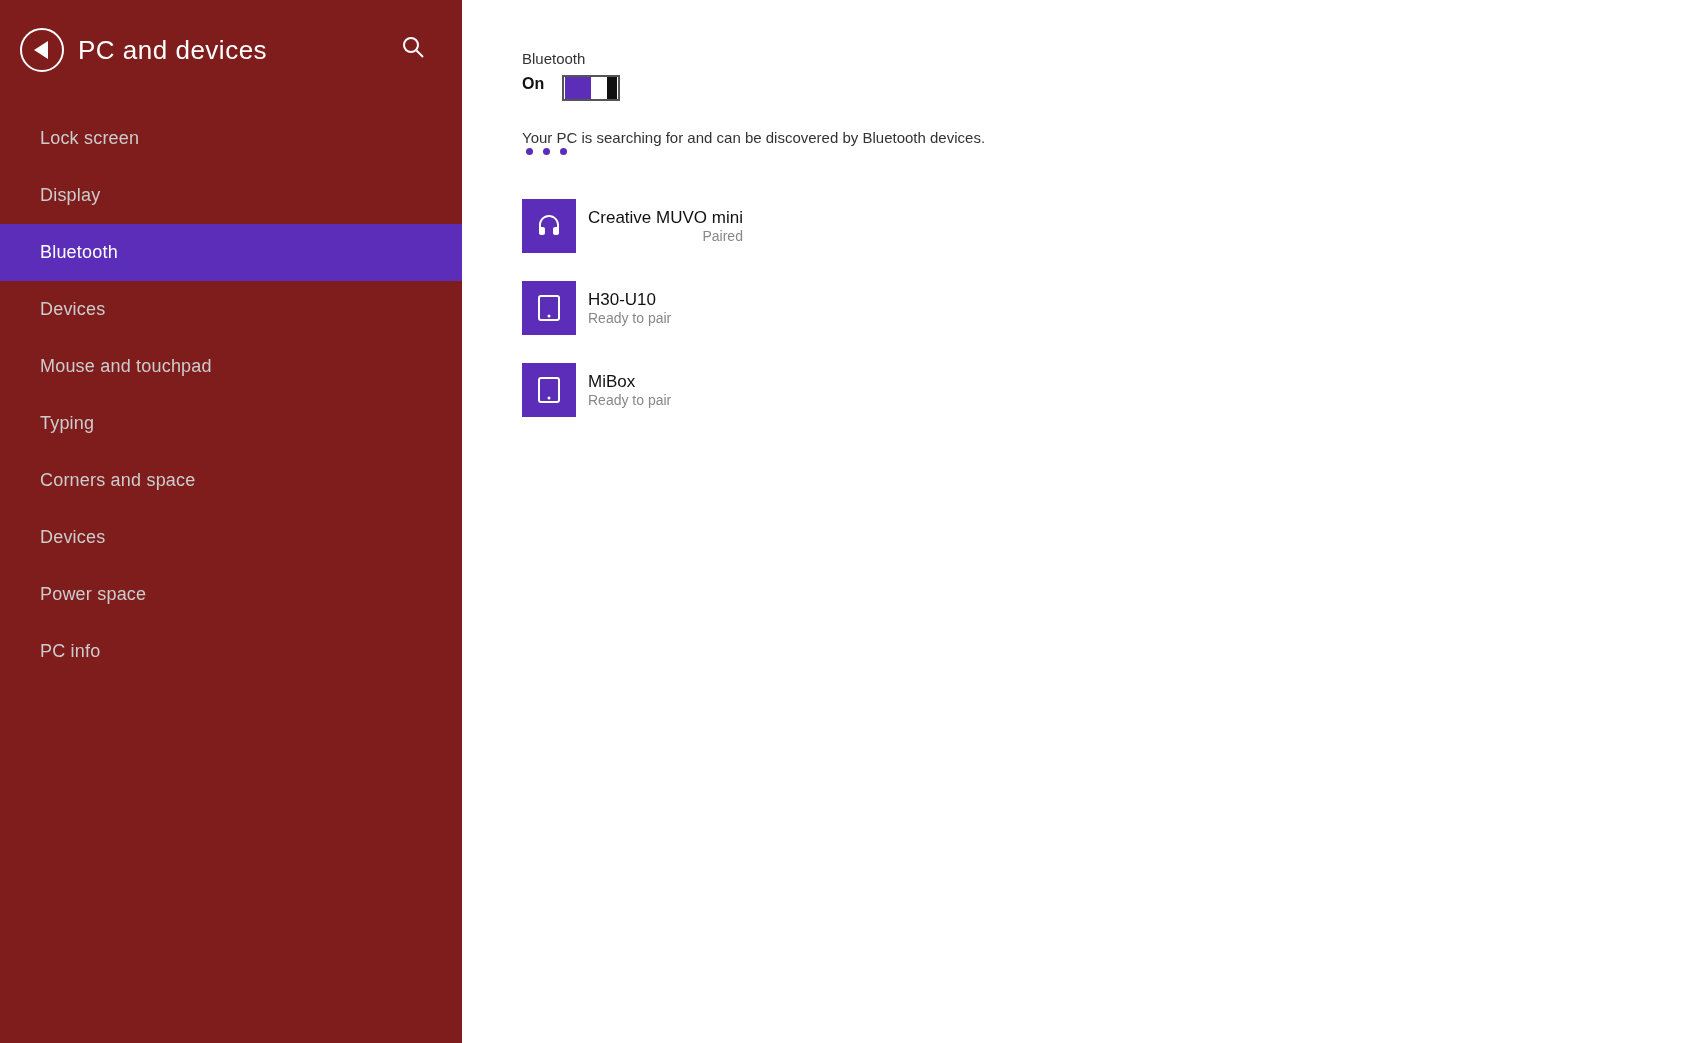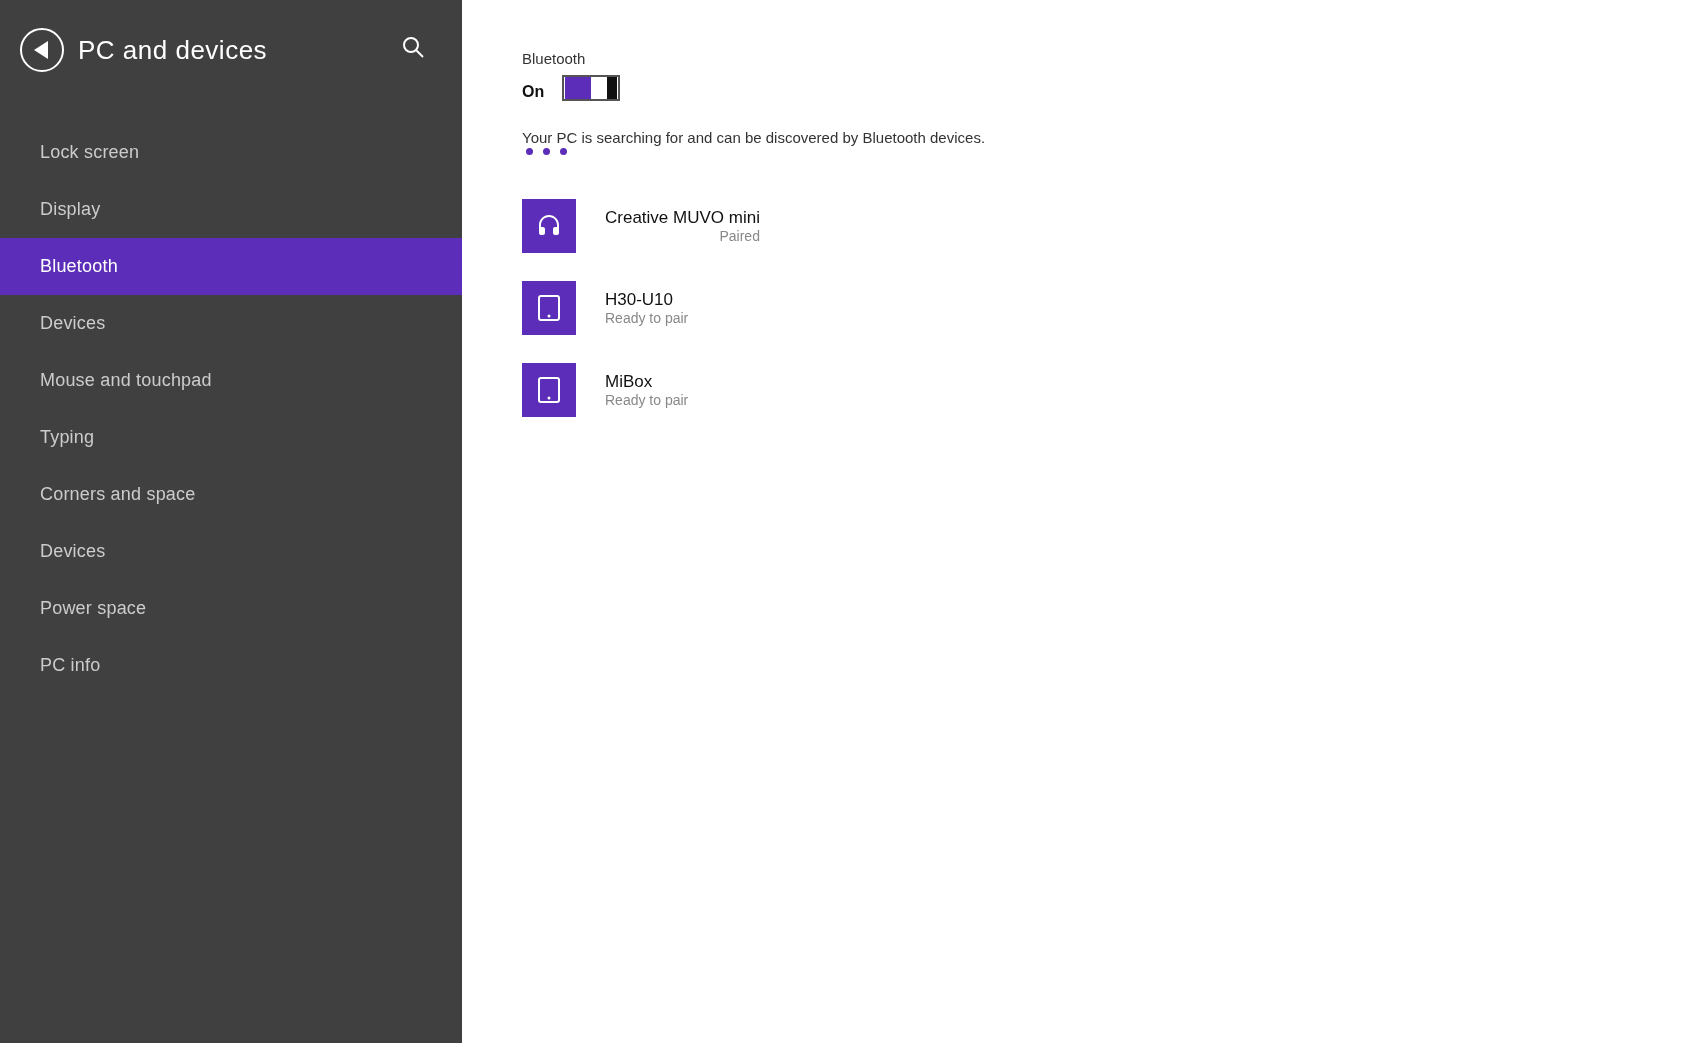--- a/index.html
+++ b/index.html
@@ -9,26 +9,25 @@
       font-family: 'Segoe UI', Arial, sans-serif;
       display: flex;
       overflow: hidden;
       background: #fff;
     }
 
     
     #sidebar {
       width: 462px;
       min-width: 462px;
-      background: #404040;
+      background: #7f1d1d;
       color: #fff;
       display: flex;
       flex-direction: column;
       height: 100%;
-      gap: 14px;
     }
 
     #sidebar-header {
       display: flex;
       align-items: center;
       padding: 28px 30px 28px 20px;
       gap: 14px;
     }
 
     .back-btn {
@@ -103,21 +102,21 @@
     }
 
     .bluetooth-label {
       font-size: 15px;
       color: #333;
       margin-bottom: 8px;
     }
 
     .toggle-row {
       display: flex;
-      align-items: flex-end;
+      align-items: flex-start;
       gap: 18px;
       margin-bottom: 28px;
     }
 
     .toggle-on-label {
       font-size: 16px;
       font-weight: 700;
       color: #111;
     }
 
@@ -173,21 +172,21 @@
     
     .device-list {
       display: flex;
       flex-direction: column;
       gap: 0;
     }
 
     .device-item {
       display: flex;
       align-items: center;
-      gap: 29px;
+      gap: 12px;
       padding: 14px 0;
       cursor: pointer;
     }
 
     .device-icon {
       width: 54px;
       height: 54px;
       background: #5b2db8;
       display: flex;
       align-items: center;

